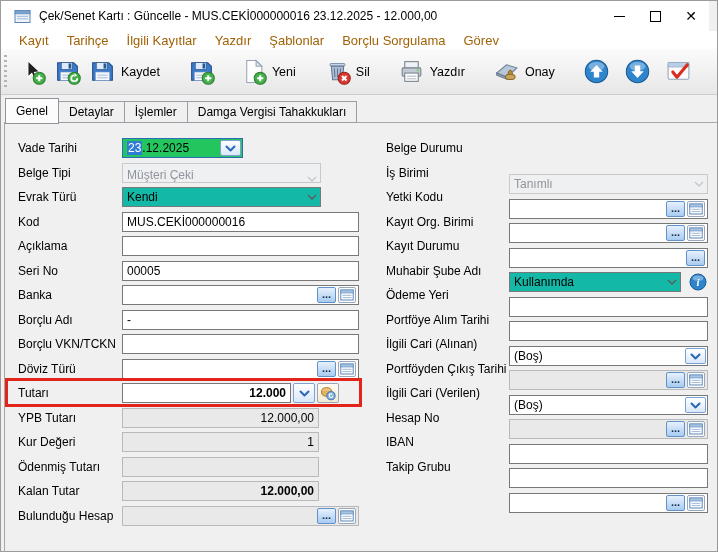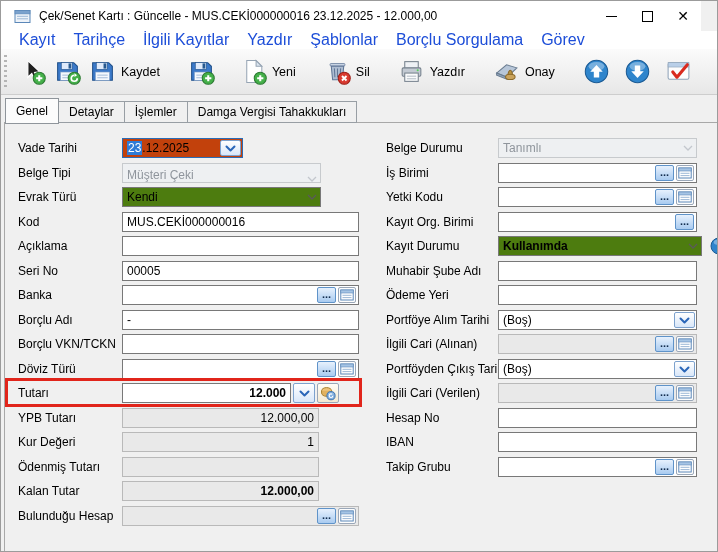--- a/index.html
+++ b/index.html
@@ -1,30 +1,30 @@
 <!DOCTYPE html>
 <html><head>
 <meta charset="utf-8">
 <style>
   html,body{margin:0;padding:0;background:#d7d7d7;font-family:"Liberation Sans","DejaVu Sans",sans-serif;}
   .window{position:relative;width:716px;height:550px;background:#f0f0f0;border:1px solid #9b9b9b;overflow:hidden;}
 
   
-  .titlebar{position:absolute;left:0;top:0;right:16px;height:30px;background:#ffffff;display:flex;align-items:center;}
+  .titlebar{position:absolute;left:0;top:0;right:8px;height:30px;background:#ffffff;display:flex;align-items:center;}
   .titlebar .app-ico{width:17px;height:17px;margin-left:13px;margin-right:8px;flex:0 0 auto;}
   .titlebar .title{font-size:12px;color:#000;white-space:nowrap;}
   .win-controls{margin-left:auto;display:flex;height:30px;}
   .win-btn{width:36px;height:30px;display:flex;align-items:center;justify-content:center;color:#000;}
   .min-glyph{width:11px;height:0;border-top:1px solid #000;display:block;}
   .max-glyph{width:9px;height:9px;border:1px solid #000;display:block;}
   .close-glyph{font-size:14px;line-height:14px;}
 
   
   .menubar{position:absolute;left:0;top:30px;right:0;height:18px;background:#ffffff;display:flex;align-items:center;padding-left:9px;}
-  .menu-item{font-size:16px;color:#1d4ed8;padding:1px 9px;white-space:nowrap;cursor:default;}
+  .menu-item{font-size:13px;color:#a16207;padding:1px 9px;white-space:nowrap;cursor:default;}
 
   
   .toolbar{position:absolute;left:0;top:48px;right:0;height:46px;background:linear-gradient(#fbfbfb,#e7e7e7);border-bottom:1px solid #cdcdcd;display:flex;align-items:center;padding-left:14px;box-sizing:border-box;}
   .toolbar::before{content:"";position:absolute;left:3px;top:6px;bottom:6px;width:3px;
      background:repeating-linear-gradient(to bottom,#b4b4b4 0 2px,transparent 2px 5px);}
   .tb-btn{display:flex;align-items:center;gap:5px;padding:3px 4px;border-radius:3px;}
   .tb-btn svg{width:27px;height:27px;display:block;}
   .tb-btn .tb-label{font-size:12.5px;color:#000;white-space:nowrap;margin-right:3px;}
   .tb-btn.gap{margin-left:17px;justify-content:flex-end;}
   .tb-btn.sm-gap{margin-left:6px;}
@@ -37,34 +37,34 @@
 
   
   .content{position:absolute;left:3px;top:121px;right:0;bottom:0;background:#f0f0f0;border-top:1px solid #a8a8a8;border-left:1px solid #a8a8a8;}
   .col{position:absolute;}
   .col.left{left:17px;top:137px;width:350px;height:400px;}
   .col.right{left:385px;top:137px;width:326px;height:370px;}
   .frow{position:absolute;left:0;height:20px;width:100%;}
   .flabel{position:absolute;left:0;top:0;height:20px;line-height:20px;font-size:12px;color:#000;white-space:nowrap;}
   .fwrap{position:absolute;top:0;height:20px;display:flex;align-items:center;}
   .col.left .fwrap{left:104px;}
-  .col.right .fwrap{left:112px;}
+  .col.right .fwrap{left:123px;margin-top:36px;}
 
   .inp{box-sizing:border-box;height:20px;background:#fff;border:1px solid #787878;display:flex;align-items:center;padding:0 4px;font-size:12px;color:#000;}
   .inp .val{flex:1;white-space:nowrap;overflow:hidden;}
   .inp.ro{background:#e9e9e9;border-color:#b9b9b9;}
   .val.right{text-align:right;}
   .val.bold{font-weight:bold;}
 
-  .combo{box-sizing:border-box;height:20px;background:#4d7c0f;border:1px solid #787878;display:flex;align-items:center;padding:0 1px 0 4px;font-size:12px;color:#000;}
+  .combo{box-sizing:border-box;height:20px;background:#14b8a6;border:1px solid #787878;display:flex;align-items:center;padding:0 1px 0 4px;font-size:12px;color:#000;}
   .combo .val{flex:1;white-space:nowrap;overflow:hidden;}
   .combo .chev{width:15px;display:flex;justify-content:center;}
   .combo.dis{background:#eef0f2;border-color:#c7cacd;color:#8f959c;}
 
-  .datebox{box-sizing:border-box;height:20px;background:#c2410c;border:1px solid #2b6cb5;display:flex;align-items:center;padding:0 1px 0 4px;font-size:12px;color:#000;}
+  .datebox{box-sizing:border-box;height:20px;background:#22c55e;border:1px solid #2b6cb5;display:flex;align-items:center;padding:0 1px 0 4px;font-size:12px;color:#000;}
   .datebox .sel{background:#2f7bd6;color:#fff;padding:0 1px;}
   .datebox .spacer,.dcombo .spacer{flex:1;}
   .dd-btn{box-sizing:border-box;width:21px;height:16px;border:1px solid #7da2ce;border-radius:2px;background:linear-gradient(#ffffff,#d9e7f9);display:flex;align-items:center;justify-content:center;flex:0 0 auto;}
   .dd-btn svg{display:block;}
 
   .lk .btn-ell{box-sizing:border-box;width:19px;height:16px;margin-left:2px;border:1px solid #5f93c9;border-radius:2px;background:linear-gradient(#e7f1fd,#a9cbf0);color:#122c4e;font-weight:bold;font-size:11px;line-height:8px;display:flex;align-items:flex-end;justify-content:center;padding-bottom:4px;flex:0 0 auto;}
   .lk .btn-list{box-sizing:border-box;width:18px;height:16px;margin-left:2px;border:1px solid #9aa7b8;border-radius:2px;background:#fdfdfd;display:flex;align-items:center;justify-content:center;flex:0 0 auto;}
   .lk{padding-right:2px;}
 
   .amt-dd{box-sizing:border-box;width:22px;height:20px;margin-left:2px;border:1px solid #7da2ce;border-radius:2px;background:linear-gradient(#ffffff,#d9e7f9);display:flex;align-items:center;justify-content:center;flex:0 0 auto;}
@@ -487,21 +487,21 @@
         <div class="fwrap">
           <div class="inp lk" style="width: 199px;">
             <span class="val"></span>
             <span class="btn-ell">...</span>
           </div>
         </div>
       </div>
       <div class="frow" style="top: 98px;">
         <span class="flabel">Kayıt Durumu</span>
         <div class="fwrap">
-          <div class="combo" style="width: 204px; font-weight: bold;">
+          <div class="combo" style="width: 172px;">
             <span class="val">Kullanımda</span>
             <span class="chev">
               <svg width="10" height="6" viewBox="0 0 10 6">
                 <path d="M1 1L5 5 9 1" fill="none" stroke="#5a5a5a" stroke-width="1.3"></path>
               </svg>
             </span>
           </div>
           <span class="info-ico">
             <svg width="18" height="18" viewBox="0 0 18 18">
               <circle cx="9" cy="9" r="8" fill="#2f84cc" stroke="#1b5a93"></circle>

